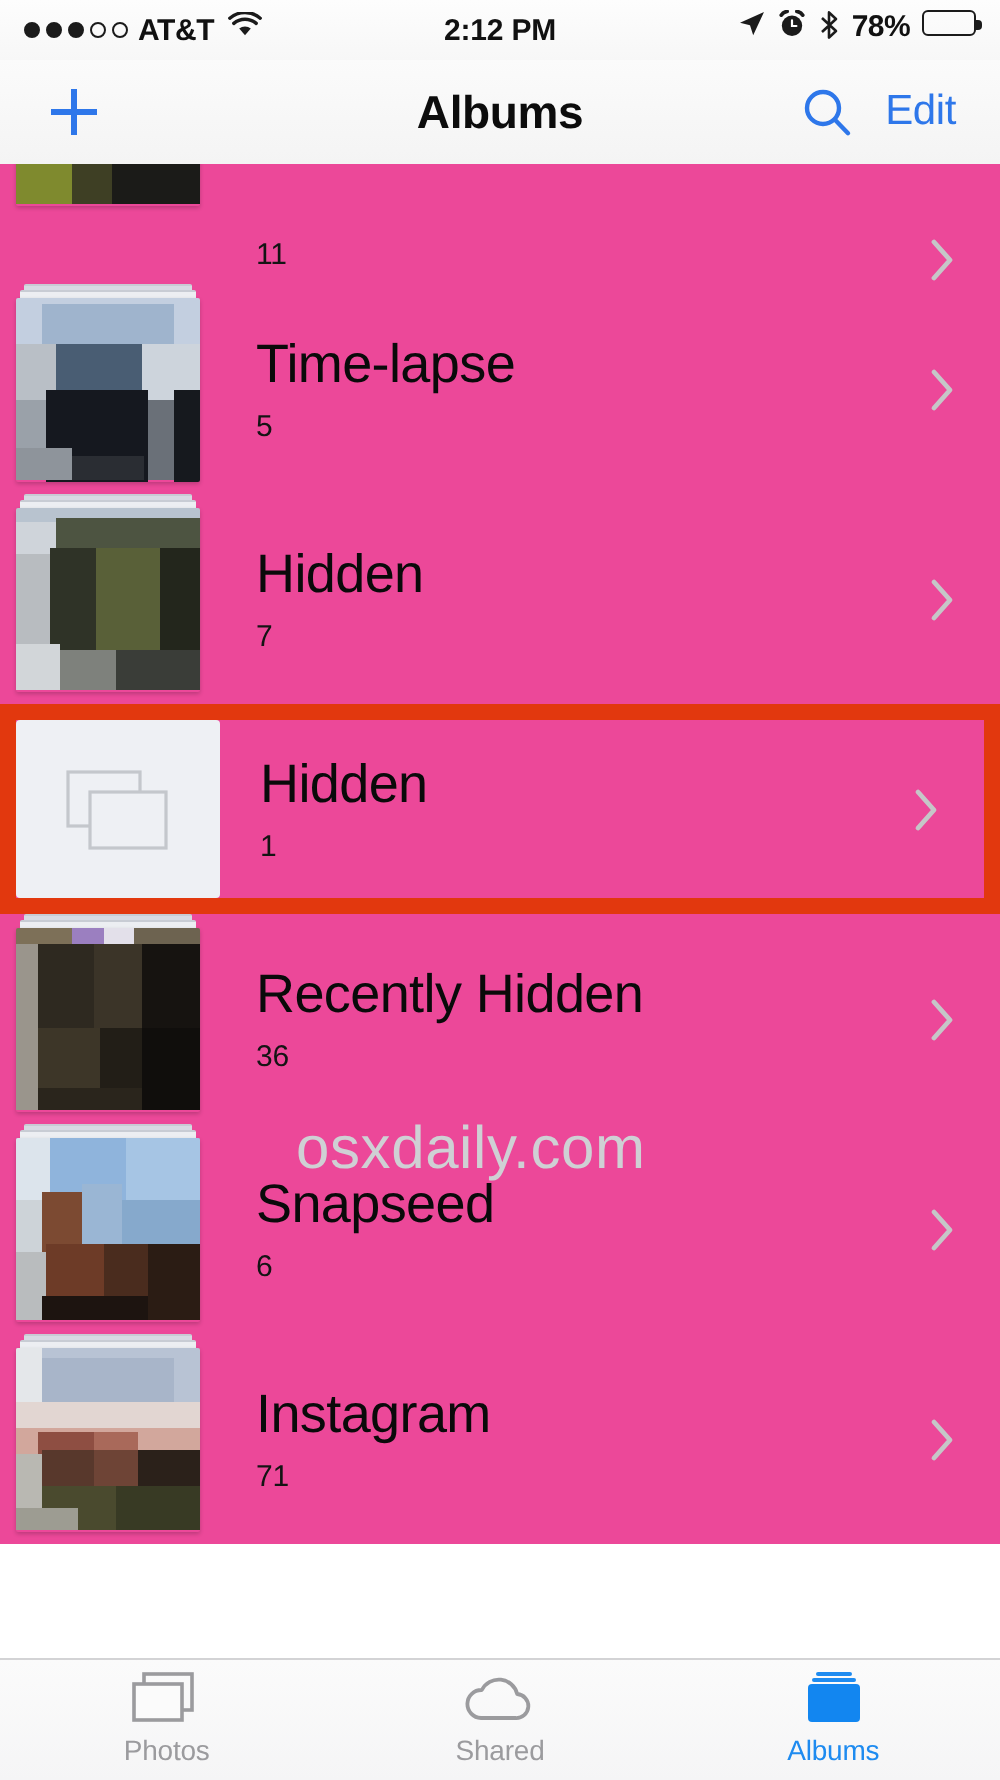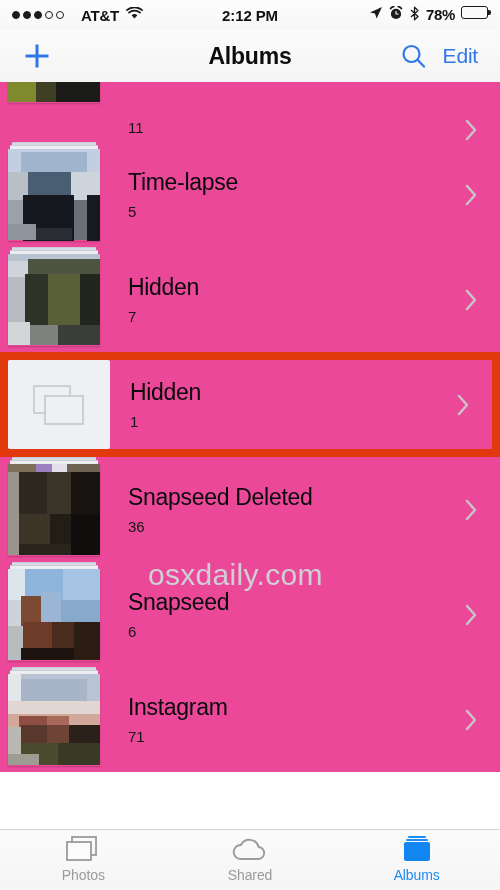--- a/index.html
+++ b/index.html
@@ -38,21 +38,21 @@
     gap: 5px;
     flex: 1 1 0;
   }
   .dots { display: flex; align-items: center; gap: 3px; }
   .dot {
     width: 8px; height: 8px; border-radius: 50%;
     border: 1.3px solid #1b1b1b;
     box-sizing: border-box;
   }
   .dot.filled { background: #1b1b1b; }
-  .carrier { font-size: 15px; font-weight: bold; letter-spacing: -0.2px; margin-left: 12px; }
+  .carrier { font-size: 15px; font-weight: bold; letter-spacing: -0.2px; }
   .wifi-ico { margin-left: 2px; display: block; }
   .status-center {
     position: absolute;
     left: 0; right: 0;
     text-align: center;
     font-size: 15px;
     font-weight: bold;
     letter-spacing: -0.1px;
     pointer-events: none;
   }
@@ -171,21 +171,21 @@
     box-shadow: 0 1px 2px rgba(0,0,0,0.20);
   }
   .px { position: absolute; }
 
   .row-text {
     flex: 1 1 auto;
     padding-left: 20px;
     min-width: 0;
   }
   .row-title {
-    font-size: 23px;
+    font-size: 27px;
     color: #0a0a0a;
     letter-spacing: -0.3px;
     line-height: 1.15;
   }
   .row-count {
     font-size: 15px;
     color: #141414;
     margin-top: 7px;
     letter-spacing: -0.1px;
   }
@@ -453,21 +453,21 @@
             <div class="px" style="left:42%;top:9%;width:26%;height:50%;background:#3b3428"></div>
             <div class="px" style="left:68%;top:9%;width:32%;height:50%;background:#161310"></div>
             <div class="px" style="left:12%;top:55%;width:34%;height:45%;background:#3d3628"></div>
             <div class="px" style="left:46%;top:55%;width:22%;height:45%;background:#221e17"></div>
             <div class="px" style="left:68%;top:55%;width:32%;height:45%;background:#100e0c"></div>
             <div class="px" style="left:12%;top:88%;width:56%;height:12%;background:#2a251c"></div>
           </div>
         </div>
       </div>
       <div class="row-text">
-        <div class="row-title">Snapseed Deleted</div>
+        <div class="row-title">Recently Hidden</div>
         <div class="row-count">36</div>
       </div>
       <div class="chevron">
         <svg width="15" height="24" viewBox="0 0 15 24">
             <path d="M3 3 L11 12 L3 21" stroke="#c6c6c8" stroke-width="2.4" fill="none" stroke-linecap="round" stroke-linejoin="round"></path>
           </svg>
       </div>
     </div>
 
     <div class="row">

